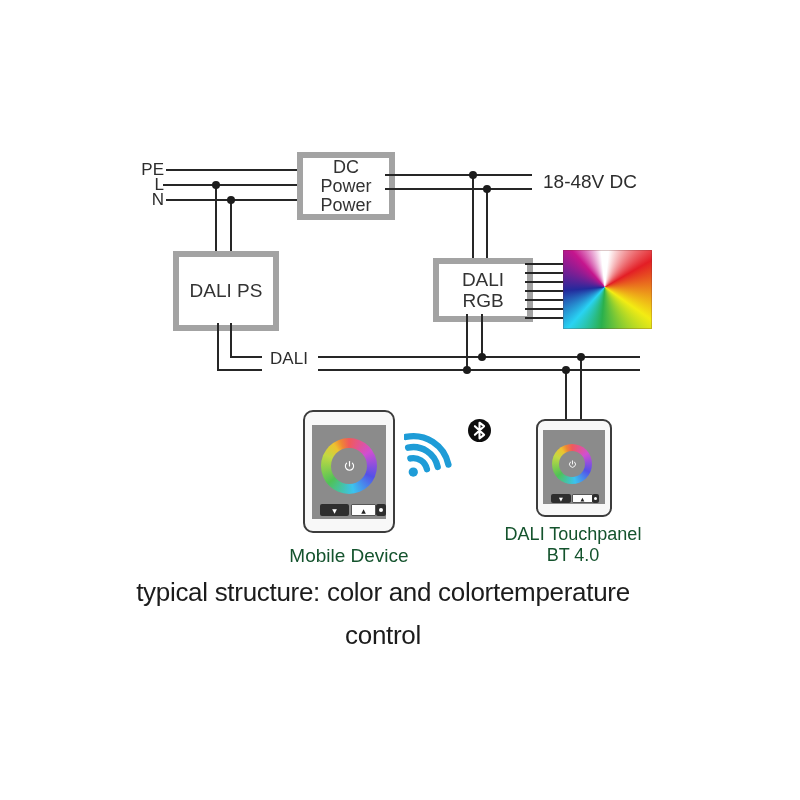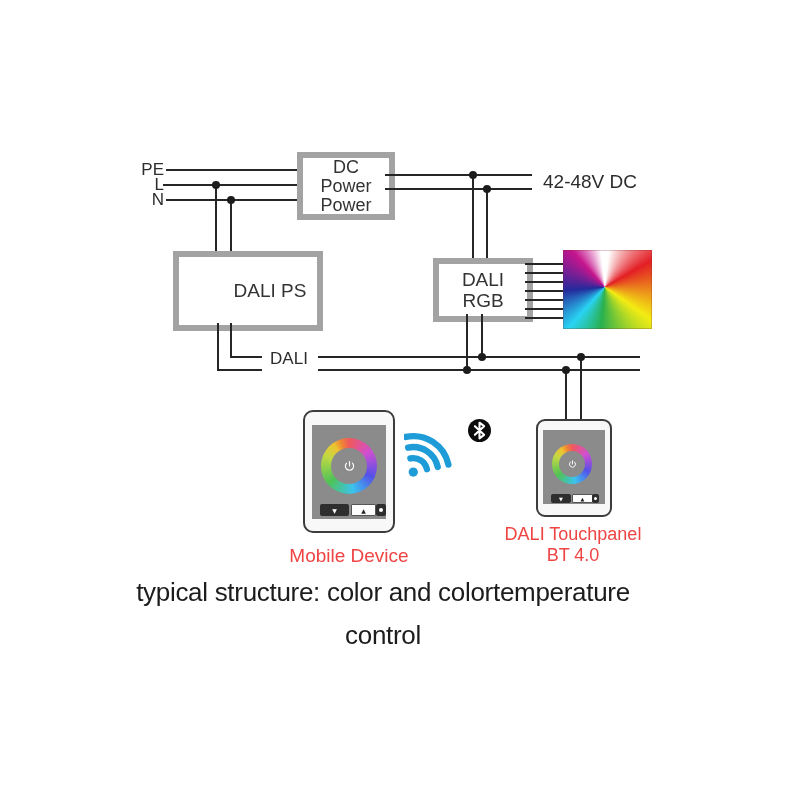--- a/index.html
+++ b/index.html
@@ -25,21 +25,21 @@
   .btn-light{position:absolute;background:#fdfdfd;border:1px solid #555;border-radius:1px;
              display:flex;align-items:center;justify-content:center;color:#222;}
   .tri{font-family:"DejaVu Sans",sans-serif;}
   .bulb{width:4px;height:4px;border-radius:50%;background:#fff;}
   .colorsquare{position:absolute;left:563px;top:250px;width:89px;height:79px;
         background:conic-gradient(from 0deg at 47% 47%,#ffffff 6deg,#e31e25 60deg,
         #f3ec13 125deg,#2ab04d 185deg,#29d3f3 222deg,#232a9c 265deg,#c5158d 318deg,#ffffff 354deg);
         box-shadow:inset 0 0 0 1px rgba(120,40,40,.25);}
   .caption{position:absolute;left:30px;width:706px;text-align:center;color:#1c1c1c;
            font-size:26px;letter-spacing:-0.3px;}
-  .devlabel{position:absolute;text-align:center;font-size:18px;line-height:21px;color:#ef4444;}
+  .devlabel{position:absolute;text-align:center;font-size:18px;line-height:21px;color:#14532d;}
 </style>
 </head>
 <body>
 
 <div id="stage">
 
   <div class="lbl term" style="left:138px;top:160px;">PE</div>
   <div class="lbl term" style="left:138px;top:175px;">L</div>
   <div class="lbl term" style="left:138px;top:190px;">N</div>
 
@@ -50,32 +50,32 @@
   <div class="dbox" style="left:297px;top:152px;width:86px;height:56px;font-size:18px;line-height:19px;">
     <div>
       <div>DC</div>
       <div>Power</div>
       <div>Power</div>
     </div>
   </div>
 
   <div class="wire-h" style="left:385px;top:174px;width:147px;"></div>
   <div class="wire-h" style="left:385px;top:188px;width:147px;"></div>
-  <div class="lbl" style="left:543px;top:171px;font-size:19px;">42-48V DC</div>
+  <div class="lbl" style="left:543px;top:171px;font-size:19px;">18-48V DC</div>
 
   <div class="wire-v" style="left:472px;top:174px;height:84px;"></div>
   <div class="wire-v" style="left:486px;top:188px;height:70px;"></div>
   <div class="dot" style="left:469px;top:171px;"></div>
   <div class="dot" style="left:483px;top:185px;"></div>
 
   <div class="wire-v" style="left:215px;top:184px;height:67px;"></div>
   <div class="wire-v" style="left:230px;top:199px;height:52px;"></div>
   <div class="dot" style="left:212px;top:181px;"></div>
   <div class="dot" style="left:227px;top:196px;"></div>
-  <div class="dbox" style="left:173px;top:251px;width:94px;height:68px;padding-left:44px;">
+  <div class="dbox" style="left:173px;top:251px;width:94px;height:68px;">
     <div>DALI PS</div>
   </div>
 
   <div class="wire-v" style="left:217px;top:323px;height:48px;"></div>
   <div class="wire-v" style="left:230px;top:323px;height:35px;"></div>
   <div class="wire-h" style="left:230px;top:356px;width:32px;"></div>
   <div class="wire-h" style="left:217px;top:369px;width:45px;"></div>
   <div class="lbl" style="left:264px;top:349px;width:50px;text-align:center;font-size:17px;">DALI</div>
   <div class="wire-h" style="left:318px;top:356px;width:322px;"></div>
   <div class="wire-h" style="left:318px;top:369px;width:322px;"></div>

